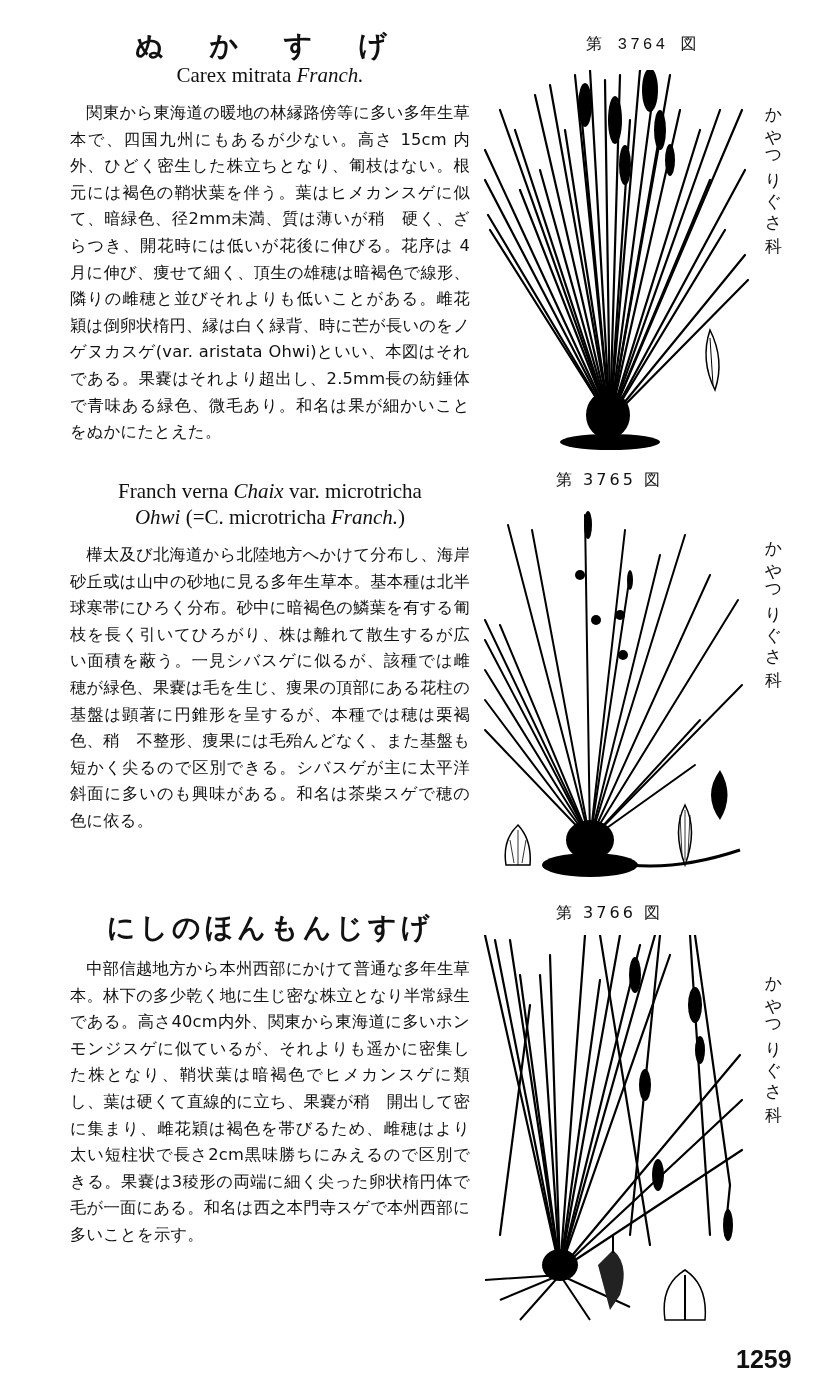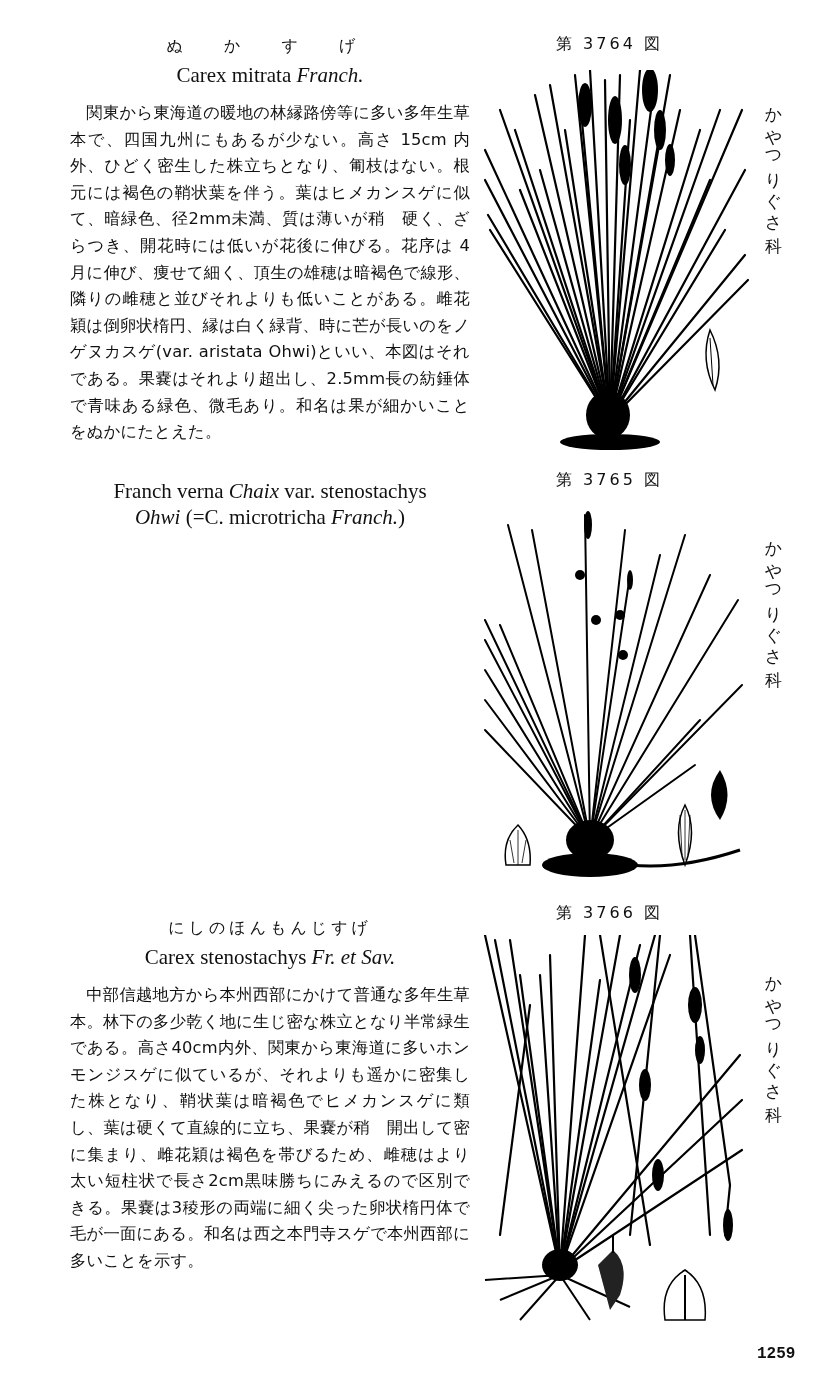--- a/index.html
+++ b/index.html
@@ -1,58 +1,55 @@
 <!DOCTYPE html>
 <html><head>
 <meta charset="utf-8">
 <style>
   html, body { margin: 0; padding: 0; background: #ffffff; }
   body { width: 840px; height: 1400px; position: relative; overflow: hidden; color: #111; font-family: "DejaVu Serif", serif; }
   .entry { position: absolute; left: 58px; width: 424px; }
-  .jp-title { text-align: center; font-family: "DejaVu Sans", sans-serif; font-weight: normal; font-size: 16px; letter-spacing: 4px; line-height: 32px; margin: 0; }
+  .jp-title { text-align: center; font-family: "DejaVu Sans", sans-serif; font-weight: bold; font-size: 28px; letter-spacing: 4px; line-height: 32px; margin: 0; }
   .jp-title.spaced { letter-spacing: 18px; }
   .sci { text-align: center; font-family: "Liberation Serif", serif; font-size: 21px; line-height: 26px; margin: 0 0 4px 0; }
   .sci i { font-style: italic; }
   .body { font-family: "DejaVu Sans", sans-serif; font-size: 16.3px; line-height: 26.6px; text-align: justify; text-indent: 1em; margin: 12px; letter-spacing: 0.2px; }
   .fig-label { position: absolute; font-family: "DejaVu Sans", sans-serif; font-size: 16px; letter-spacing: 3px; }
   .family { position: absolute; writing-mode: vertical-rl; font-family: "DejaVu Sans", sans-serif; font-size: 17px; letter-spacing: 2px; }
   .illus { position: absolute; }
-  .page-num { position: absolute; left: 757px; top: 1345px; font-family: Liberation Mono, monospace; font-weight: bold; font-size: 16px; }
+  .page-num { position: absolute; left: 736px; top: 1345px; font-family: Liberation Sans, sans-serif; font-weight: bold; font-size: 25px; }
 </style>
 </head>
 <body>
 
 <div class="entry" style="top:30px;">
   <h2 class="jp-title spaced">ぬ か す げ</h2>
   <p class="sci">
     <span>Carex mitrata</span>
     <i>Franch.</i>
   </p>
   <p class="body">関東から東海道の暖地の林縁路傍等に多い多年生草本で、四国九州にもあるが少ない。高さ 15cm 内外、ひどく密生した株立ちとなり、匍枝はない。根元には褐色の鞘状葉を伴う。葉はヒメカンスゲに似て、暗緑色、径2mm未満、質は薄いが稍ゝ硬く、ざらつき、開花時には低いが花後に伸びる。花序は 4 月に伸び、痩せて細く、頂生の雄穂は暗褐色で線形、隣りの雌穂と並びそれよりも低いことがある。雌花穎は倒卵状楕円、縁は白く緑背、時に芒が長いのをノゲヌカスゲ(var. aristata Ohwi)といい、本図はそれである。果嚢はそれより超出し、2.5mm長の紡錘体で青味ある緑色、微毛あり。和名は果が細かいことをぬかにたとえた。</p>
 </div>
 
 <div class="entry" style="top:478px;">
   <p class="sci" style="margin:0;">
-    <span>Franch verna </span><i>Chaix</i><span> var. stenostachys</span>
+    <span>Franch verna </span><i>Chaix</i><span> var. microtricha</span>
   </p>
   <p class="sci">
     <i>Ohwi</i><span> (=C. microtricha </span><i>Franch.</i><span>)</span>
   </p>
+  <p class="body">樺太及び北海道から北陸地方へかけて分布し、海岸砂丘或は山中の砂地に見る多年生草本。基本種は北半球寒帯にひろく分布。砂中に暗褐色の鱗葉を有する匍枝を長く引いてひろがり、株は離れて散生するが広い面積を蔽う。一見シバスゲに似るが、該種では雌穂が緑色、果嚢は毛を生じ、痩果の頂部にある花柱の基盤は顕著に円錐形を呈するが、本種では穂は栗褐色、稍ゝ不整形、痩果には毛殆んどなく、また基盤も短かく尖るので区別できる。シバスゲが主に太平洋斜面に多いのも興味がある。和名は茶柴スゲで穂の色に依る。</p>
 </div>
 
 <div class="entry" style="top:912px;">
   <h2 class="jp-title">にしのほんもんじすげ</h2>
-  <p class="sci">
-    <span>Carex stenostachys</span>
-    <i>Fr. et Sav.</i>
-  </p>
   <p class="body">中部信越地方から本州西部にかけて普通な多年生草本。林下の多少乾く地に生じ密な株立となり半常緑生である。高さ40cm内外、関東から東海道に多いホンモンジスゲに似ているが、それよりも遥かに密集した株となり、鞘状葉は暗褐色でヒメカンスゲに類し、葉は硬くて直線的に立ち、果嚢が稍ゝ開出して密に集まり、雌花穎は褐色を帯びるため、雌穂はより太い短柱状で長さ2cm黒味勝ちにみえるので区別できる。果嚢は3稜形の両端に細く尖った卵状楕円体で毛が一面にある。和名は西之本門寺スゲで本州西部に多いことを示す。</p>
 </div>
 
-<div class="fig-label" style="left:556px; top:34px;">第 3764 図</div>
+<div class="fig-label" style="left:586px; top:34px;font-family:Liberation Mono, monospace;">第 3764 図</div>
 <div class="fig-label" style="left:556px; top:470px;">第 3765 図</div>
 <div class="fig-label" style="left:556px; top:903px;">第 3766 図</div>
 
 <div class="family" style="left:763px; top:96px;">かやつりぐさ科</div>
 <div class="family" style="left:763px; top:530px;">かやつりぐさ科</div>
 <div class="family" style="left:763px; top:965px;">かやつりぐさ科</div>
 
 <svg class="illus" style="left:480px; top:70px;" width="270" height="385" viewBox="0 0 270 385">
   <g stroke="#000" stroke-width="2.2" fill="none" stroke-linecap="round">
     <path d="M130 350 L10 160"></path>

